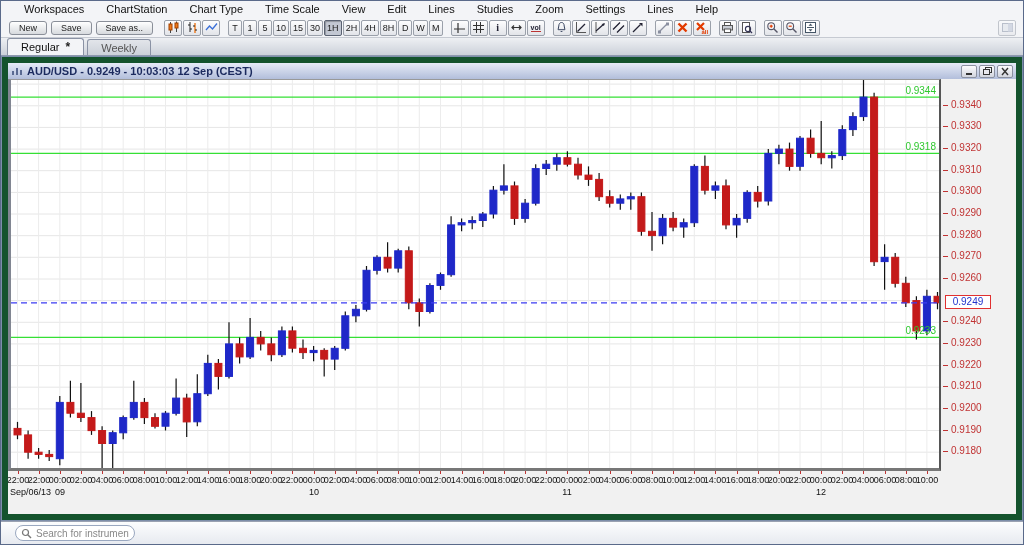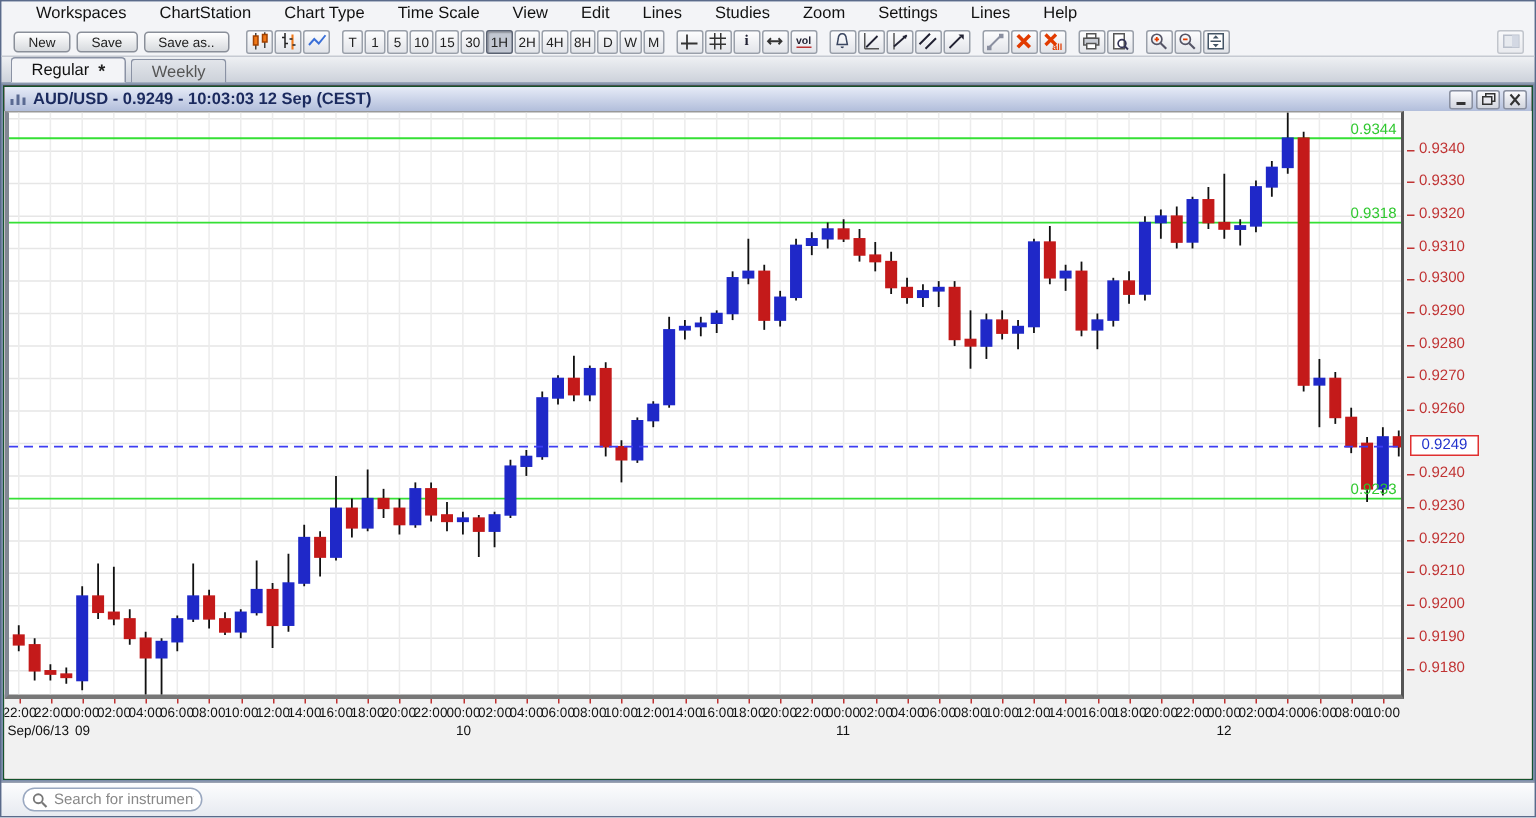--- a/index.html
+++ b/index.html
@@ -38,21 +38,21 @@
   .tabbar { height:18px; background:linear-gradient(#eef0f3,#ccd1da); display:flex; align-items:flex-end;
             padding-left:6px; border-bottom:1px solid #8d99ae; flex:0 0 auto; }
   .tab { height:16px; display:inline-flex; align-items:center; padding:0 13px; font-size:11px; color:#555;
          background:linear-gradient(#e2e5ea,#ccd1d9); border:1px solid #8a92a4; border-bottom:none;
          border-radius:3px 3px 0 0; margin-right:3px; }
   .tab.active { background:#f3f4f7; color:#111; height:17px; }
   .tab .star { font-weight:bold; font-size:12px; margin-left:6px; color:#222; }
 
   
   .mdi { flex:1 1 auto; background:#7d8eaa; padding:1px; overflow:hidden; }
-  .window { width:100%; height:100%; border:1px solid #14532d; background:#7f1d1d; display:flex; flex-direction:column; }
+  .window { width:100%; height:100%; border:6px solid #14532d; background:#d946ef; display:flex; flex-direction:column; }
   .wtitle { height:16px; background:linear-gradient(#e6ebf7,#b2bedb); display:flex; align-items:center;
             padding:0 3px; flex:0 0 auto; }
   .wicon { display:inline-flex; margin-right:4px; }
   .wtext { font-size:11px; font-weight:bold; color:#1b2a5e; line-height:1; flex:1 1 auto; }
   .wbtns { display:inline-flex; }
   .wbtn { width:16px; height:13px; border:1px solid #8a90a0; border-radius:2px; margin-left:2px;
           background:linear-gradient(#fbfbfd,#d2d5de); display:inline-flex; align-items:center; justify-content:center; }
   .instr { height:12px; font-size:10px; color:#000; padding-left:3px; background:#fff; flex:0 0 auto; line-height:12px; }
   .chartwrap { position:relative; flex:1 1 auto; background:#f1f1f1; overflow:hidden; }
   .plot { position:absolute; left:0; top:0; width:933px; height:392px; background:#fff;

